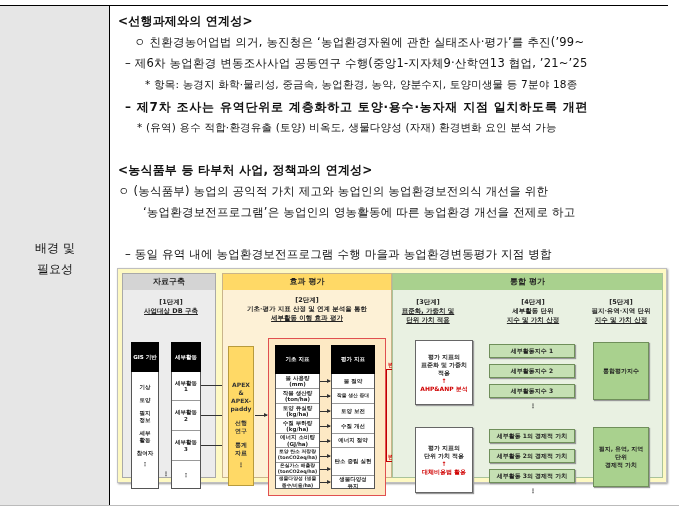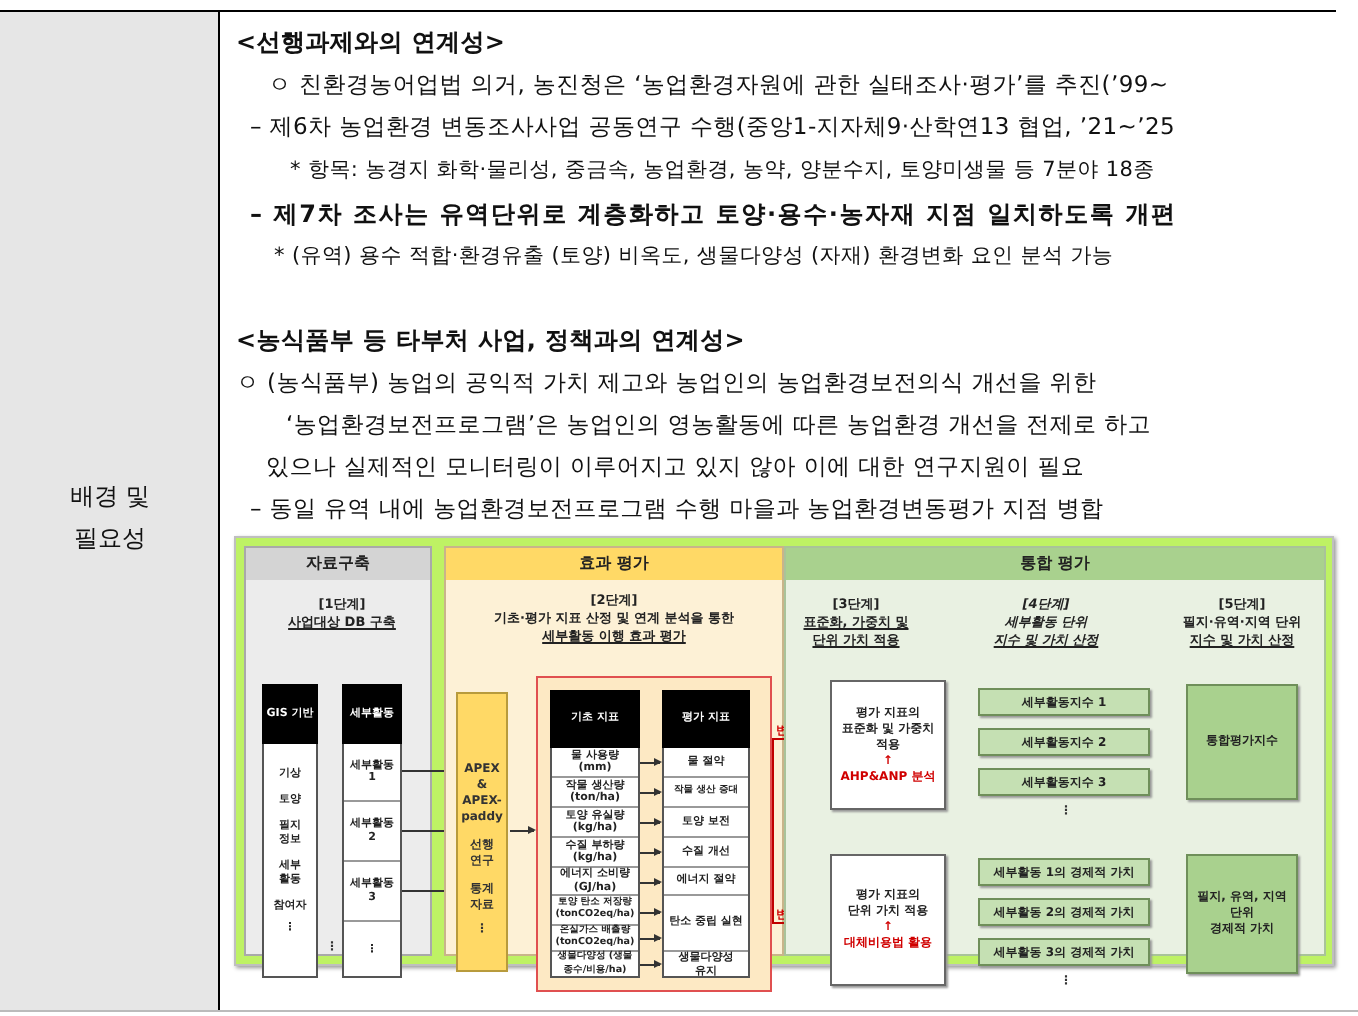--- a/index.html
+++ b/index.html
@@ -9,21 +9,21 @@
   .bottom-rule { position: absolute; left: 0; top: 505px; width: 679px; height: 1px; background: #bbb; }
   .left-col { position: absolute; left: 0; top: 6px; width: 110px; height: 499px; background: #e6e6e6; border-right: 1px solid #000; }
   .left-label { position: absolute; left: 0; top: 232px; width: 110px; text-align: center; font-size: 12px; line-height: 21px; color: #111; }
   .content { position: absolute; left: 111px; top: 6px; width: 588px; height: 499px; overflow: hidden; }
   .line { position: absolute; white-space: nowrap; font-size: 11.5px; color: #111; letter-spacing: 0.2px; }
   .heading { font-weight: bold; font-size: 12px; }
   .boldline { font-weight: bold; font-size: 12px; letter-spacing: 0.8px; }
   .small { font-size: 10.5px; }
 
   
-  .diagram { position: absolute; left: 117px; top: 268px; width: 550px; height: 215px; background: #bef264; border: 1px solid #bfbfbf; box-shadow: 1px 1px 2px #999; }
+  .diagram { position: absolute; left: 117px; top: 268px; width: 550px; height: 215px; background: #fef9c3; border: 1px solid #bfbfbf; box-shadow: 1px 1px 2px #999; }
   .panel { position: absolute; top: 4px; bottom: 4px; }
   .p1 { left: 4px; width: 94px; background: #ececec; border: 1px solid #a9a9a9; }
   .p2 { left: 104px; width: 170px; background: #fdf1d6; border: 1px solid #c9b48a; }
   .p3 { left: 274px; width: 271px; background: #e9f1e2; border: 1px solid #a9c39a; }
   .panel-head { position: absolute; left: 0; right: 0; top: 0; height: 16px; font-size: 8px; font-weight: bold; text-align: center; line-height: 16px; color: #222; }
   .p1 .panel-head { background: #d4d4d4; }
   .p2 .panel-head { background: #ffd966; }
   .p3 .panel-head { background: #a9d18e; }
   .stage { position: absolute; text-align: center; font-size: 6.5px; font-weight: bold; line-height: 9px; color: #222; }
   .stage u { text-decoration: underline; }
@@ -60,21 +60,20 @@
     <div class="line heading" style="left:7px; top:7px;">&lt;선행과제와의 연계성&gt;</div>
     <div class="line" style="left:7px; top:29px;margin-left:16px;">ㅇ 친환경농어업법 의거, 농진청은 ‘농업환경자원에 관한 실태조사·평가’를 추진(’99~</div>
     <div class="line" style="left:14px; top:50px;">– 제6차 농업환경 변동조사사업 공동연구 수행(중앙1-지자체9·산학연13 협업, ’21~’25</div>
     <div class="line small" style="left:34px; top:72px;">* 항목: 농경지 화학·물리성, 중금속, 농업환경, 농약, 양분수지, 토양미생물 등 7분야 18종</div>
     <div class="line boldline" style="left:14px; top:93px;">– 제7차 조사는 유역단위로 계층화하고 토양·용수·농자재 지점 일치하도록 개편</div>
     <div class="line small" style="left:26px; top:115px;">* (유역) 용수 적합·환경유출 (토양) 비옥도, 생물다양성 (자재) 환경변화 요인 분석 가능</div>
 
     <div class="line heading" style="left:7px; top:156px;">&lt;농식품부 등 타부처 사업, 정책과의 연계성&gt;</div>
     <div class="line" style="left:7px; top:178px;">ㅇ (농식품부) 농업의 공익적 가치 제고와 농업인의 농업환경보전의식 개선을 위한</div>
     <div class="line" style="left:22px; top:199px;margin-left:10px;">‘농업환경보전프로그램’은 농업인의 영농활동에 따른 농업환경 개선을 전제로 하고</div>
-    <div class="line" style="left:22px; top:220px;">있으나 실제적인 모니터링이 이루어지고 있지 않아 이에 대한 연구지원이 필요</div>
     <div class="line" style="left:14px; top:241px;">– 동일 유역 내에 농업환경보전프로그램 수행 마을과 농업환경변동평가 지점 병합</div>
   </div>
 
   <div class="diagram">
 
     <div class="panel p1">
       <div class="panel-head">자료구축</div>
       <div class="stage" style="left:4px; right:0; top:24px;">
         <div>[1단계]</div>
         <div><u>사업대상 DB 구축</u></div>
@@ -167,21 +166,21 @@
     <div class="redtxt" style="left:270px; top:184px;">변화량</div>
 
     <div class="panel p3">
       <div class="panel-head">통합 평가</div>
 
       <div class="stage" style="left:0; width:70px; top:24px;">
         <div>[3단계]</div>
         <div><u>표준화, 가중치 및</u></div>
         <div><u>단위 가치 적용</u></div>
       </div>
-      <div class="stage" style="left:82px; width:96px; top:24px;font-style:italic;">
+      <div class="stage" style="left:92px; width:96px; top:24px;">
         <div>[4단계]</div>
         <div>세부활동 단위</div>
         <div><u>지수 및 가치 산정</u></div>
       </div>
       <div class="stage" style="left:186px; width:84px; top:24px;">
         <div>[5단계]</div>
         <div>필지·유역·지역 단위</div>
         <div><u>지수 및 가치 산정</u></div>
       </div>
 

